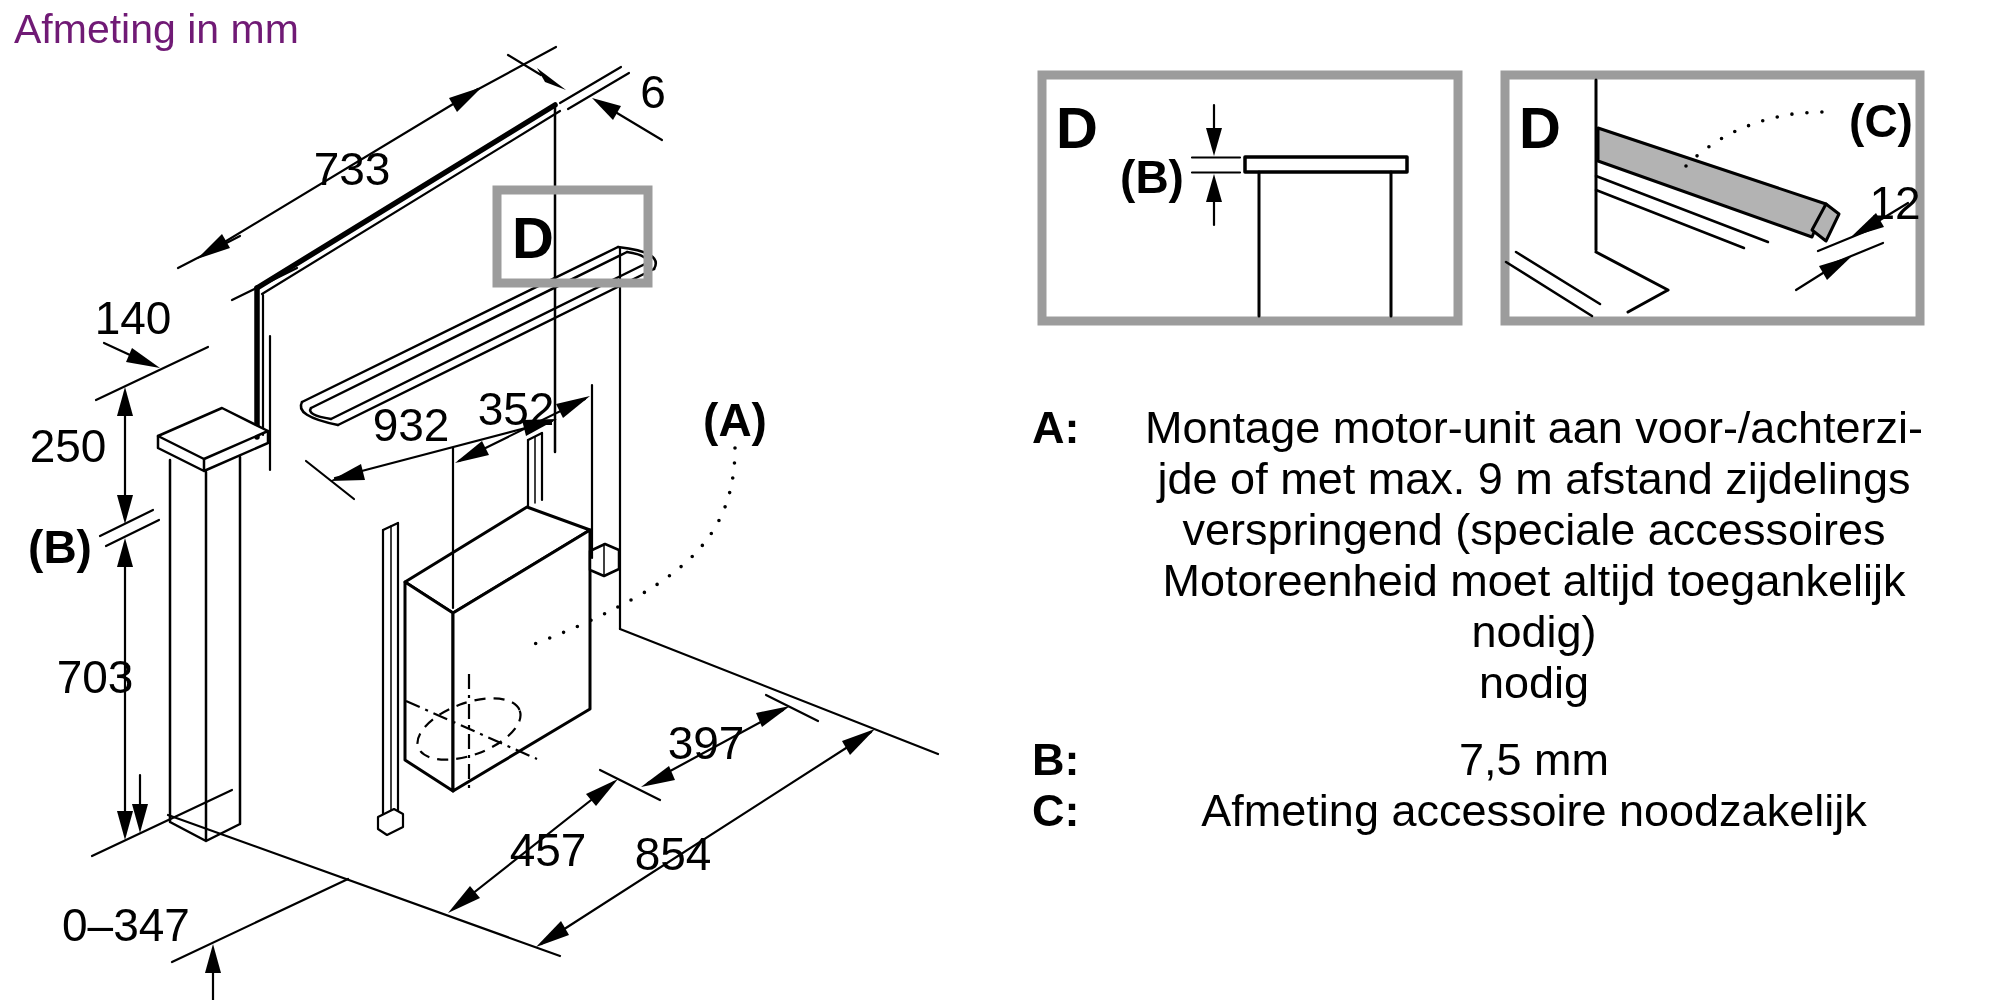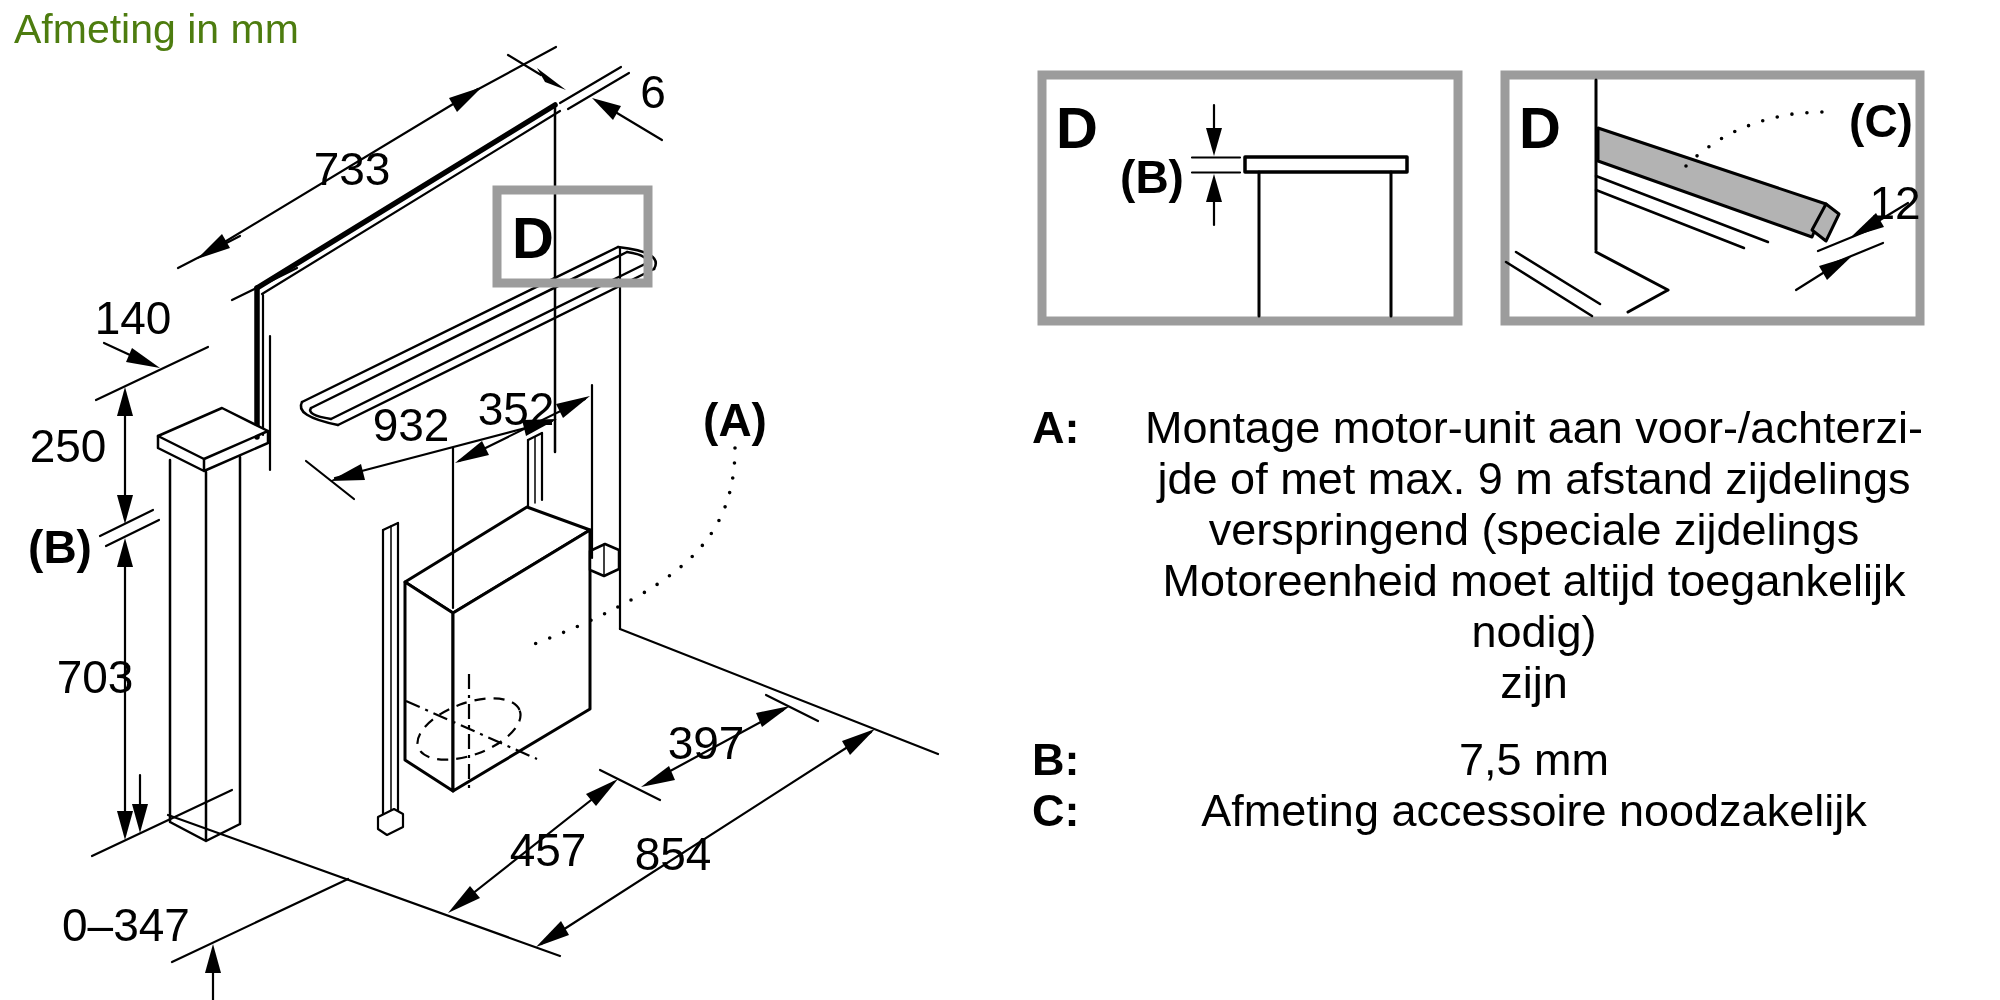--- a/index.html
+++ b/index.html
@@ -1,19 +1,19 @@
 <!DOCTYPE html>
 <html><head>
 <meta charset="utf-8">
 <style>
   html,body{margin:0;padding:0;background:#fff;}
   #stage{position:relative;width:2000px;height:1000px;background:#fff;overflow:hidden;
          font-family:"Liberation Sans",sans-serif;color:#000;}
   #art{position:absolute;left:0;top:0;}
-  .title{position:absolute;left:14px;top:6px;font-size:41px;color:#4d7c0f;white-space:nowrap;}
+  .title{position:absolute;left:14px;top:6px;font-size:41px;color:#701a75;white-space:nowrap;}
   svg text{font-family:"Liberation Sans",sans-serif;font-size:46px;fill:#000;}
   svg text.bold{font-weight:bold;}
   svg text.big{font-size:58px;font-weight:bold;}
   .ln{stroke:#000;stroke-width:2.2;fill:none;stroke-linecap:round;stroke-linejoin:round;}
   .thk{stroke-width:5.5;}
   .md{stroke-width:3;}
   .fw{fill:#fff;}
   .arr{fill:#000;stroke:none;}
   .gray-box{stroke:#9c9c9c;stroke-width:9;fill:none;}
   .acc{fill:#b3b3b3;stroke:#000;stroke-width:3;stroke-linejoin:round;}
@@ -237,24 +237,24 @@
       <text x="1895" y="219" text-anchor="middle">12</text>
     </g>
   </svg>
 
   <div class="notes">
     <div class="note">
       <span class="lbl">A:</span>
       <span class="body">
         <div>Montage motor-unit aan voor-/achterzi-</div>
         <div>jde of met max. 9 m afstand zijdelings</div>
-        <div>verspringend (speciale zijdelings</div>
+        <div>verspringend (speciale accessoires</div>
         <div>Motoreenheid moet altijd toegankelijk</div>
         <div>nodig)</div>
-        <div>zijn</div>
+        <div>nodig</div>
       </span>
     </div>
     <div class="bc-block">
       <div class="note">
         <span class="lbl">B:</span>
         <span class="body">7,5 mm</span>
       </div>
       <div class="note">
         <span class="lbl">C:</span>
         <span class="body">Afmeting accessoire noodzakelijk</span>

